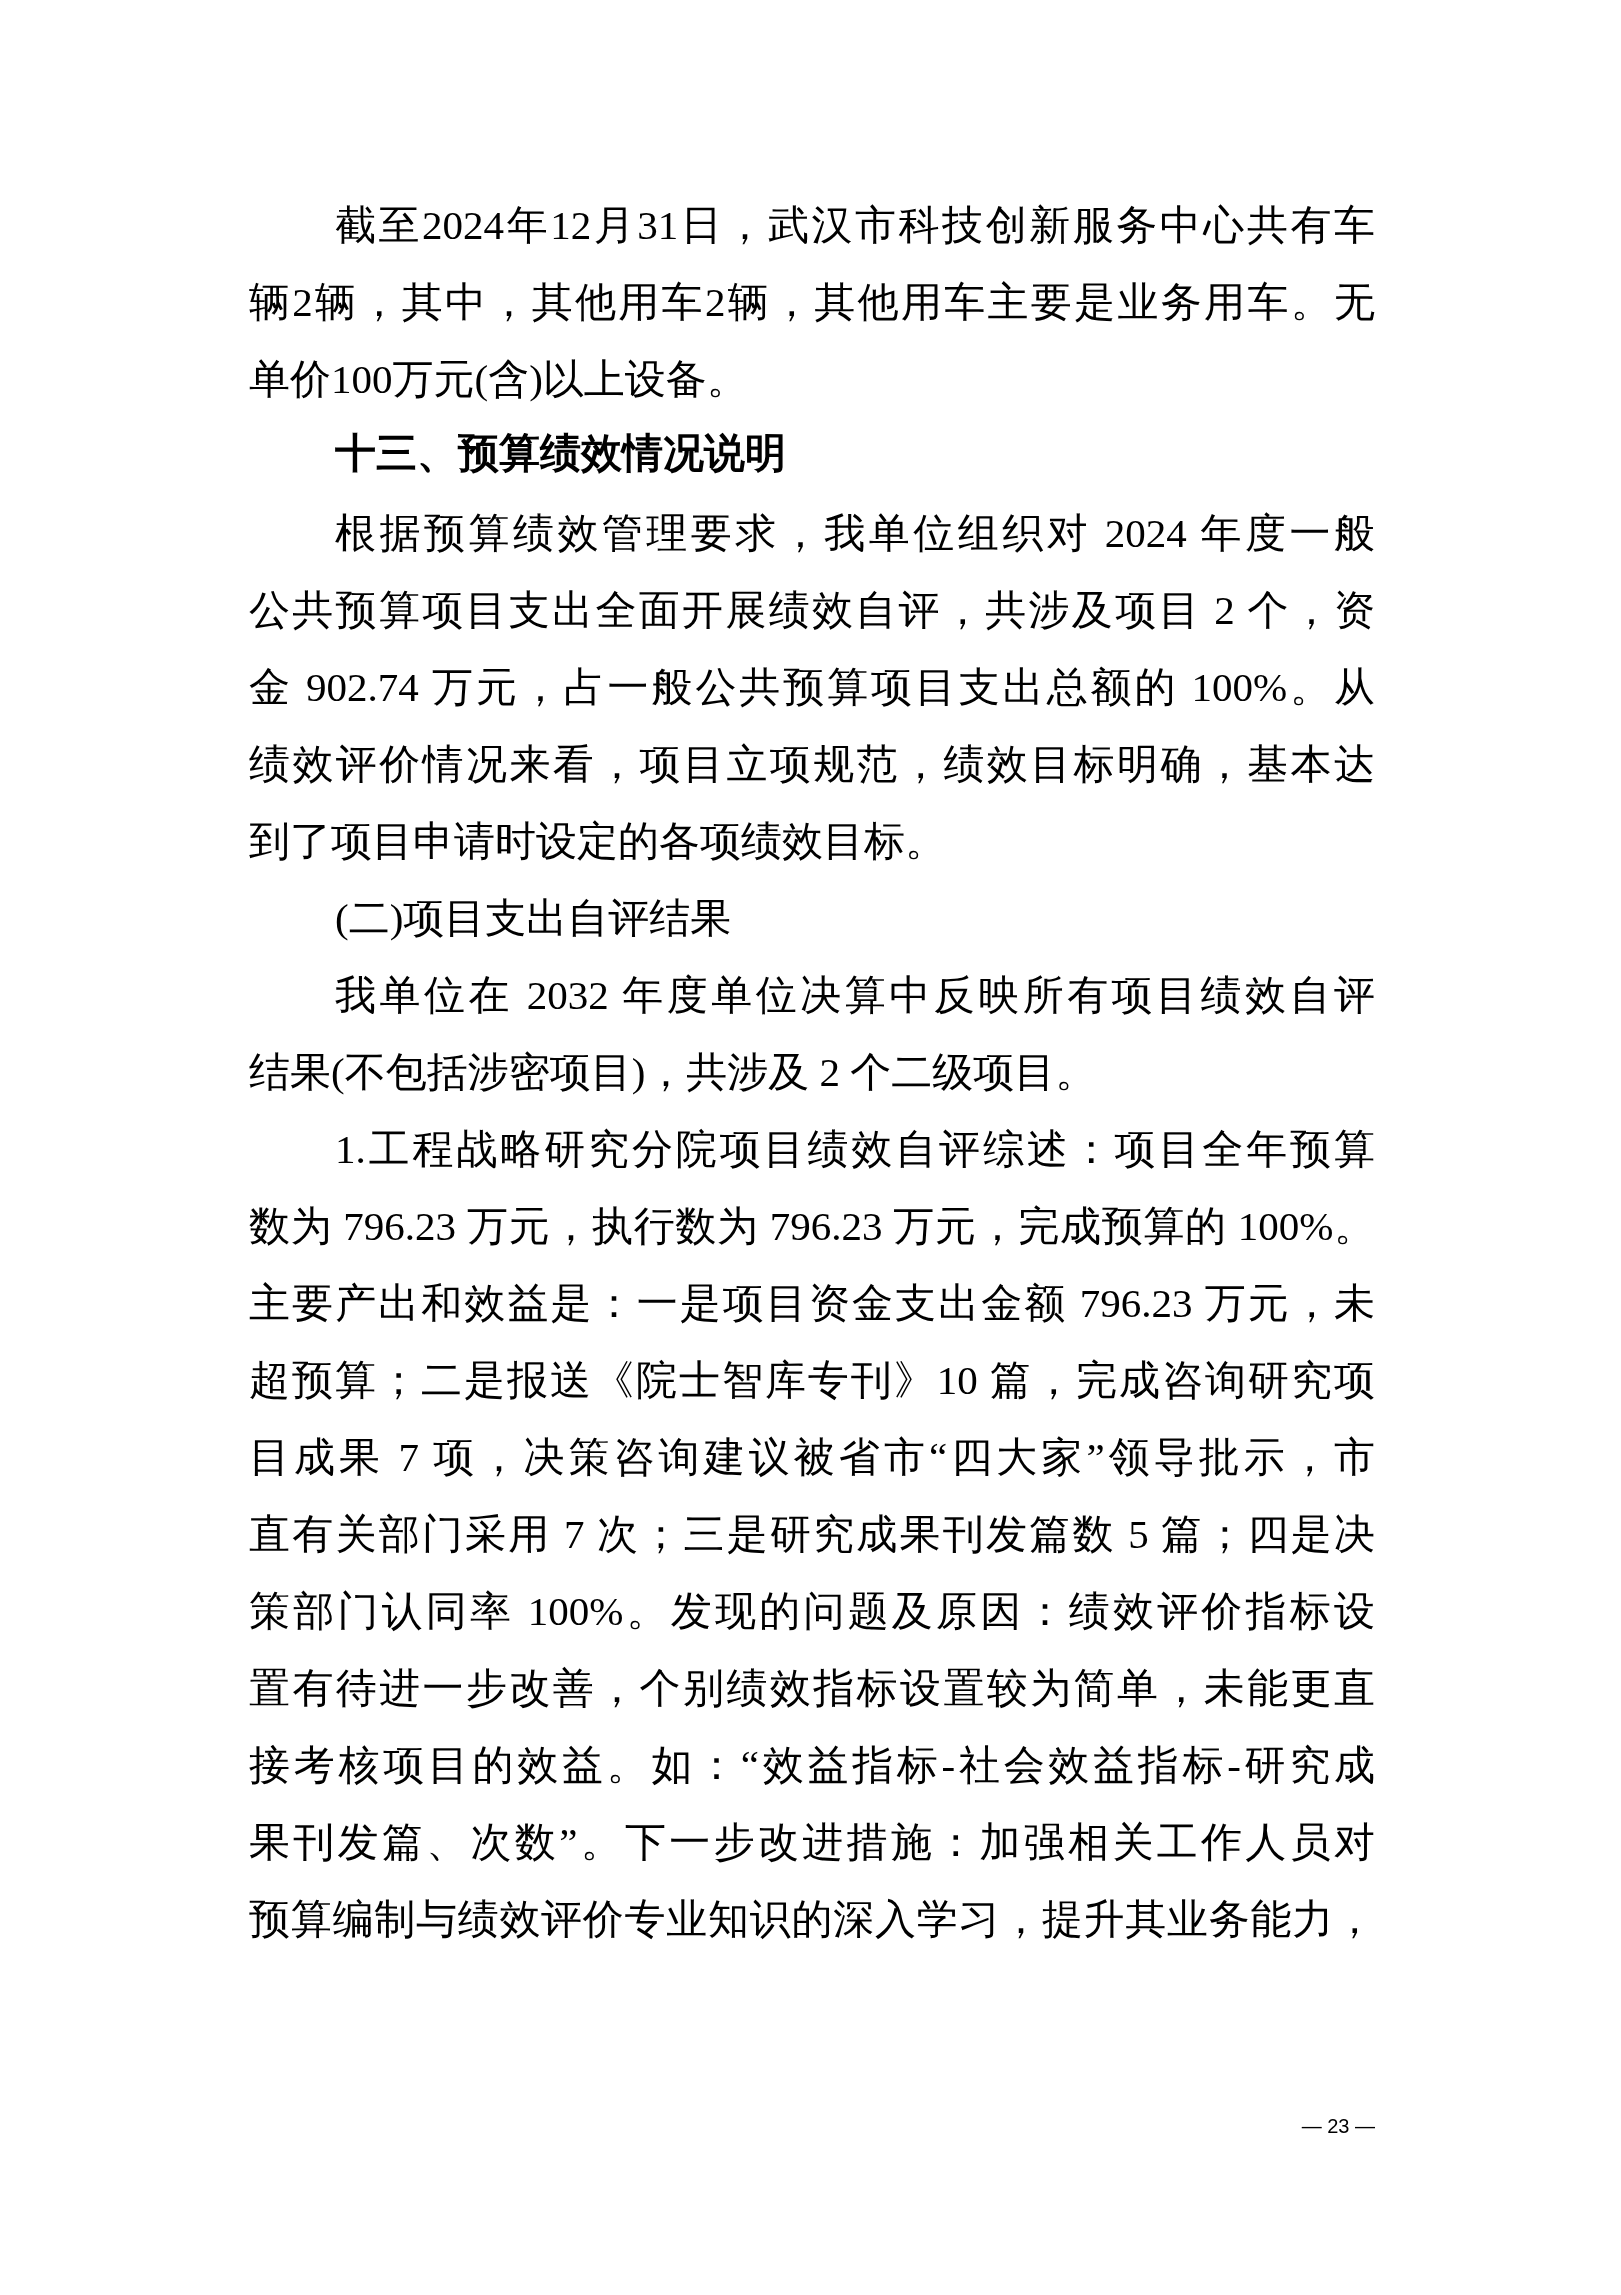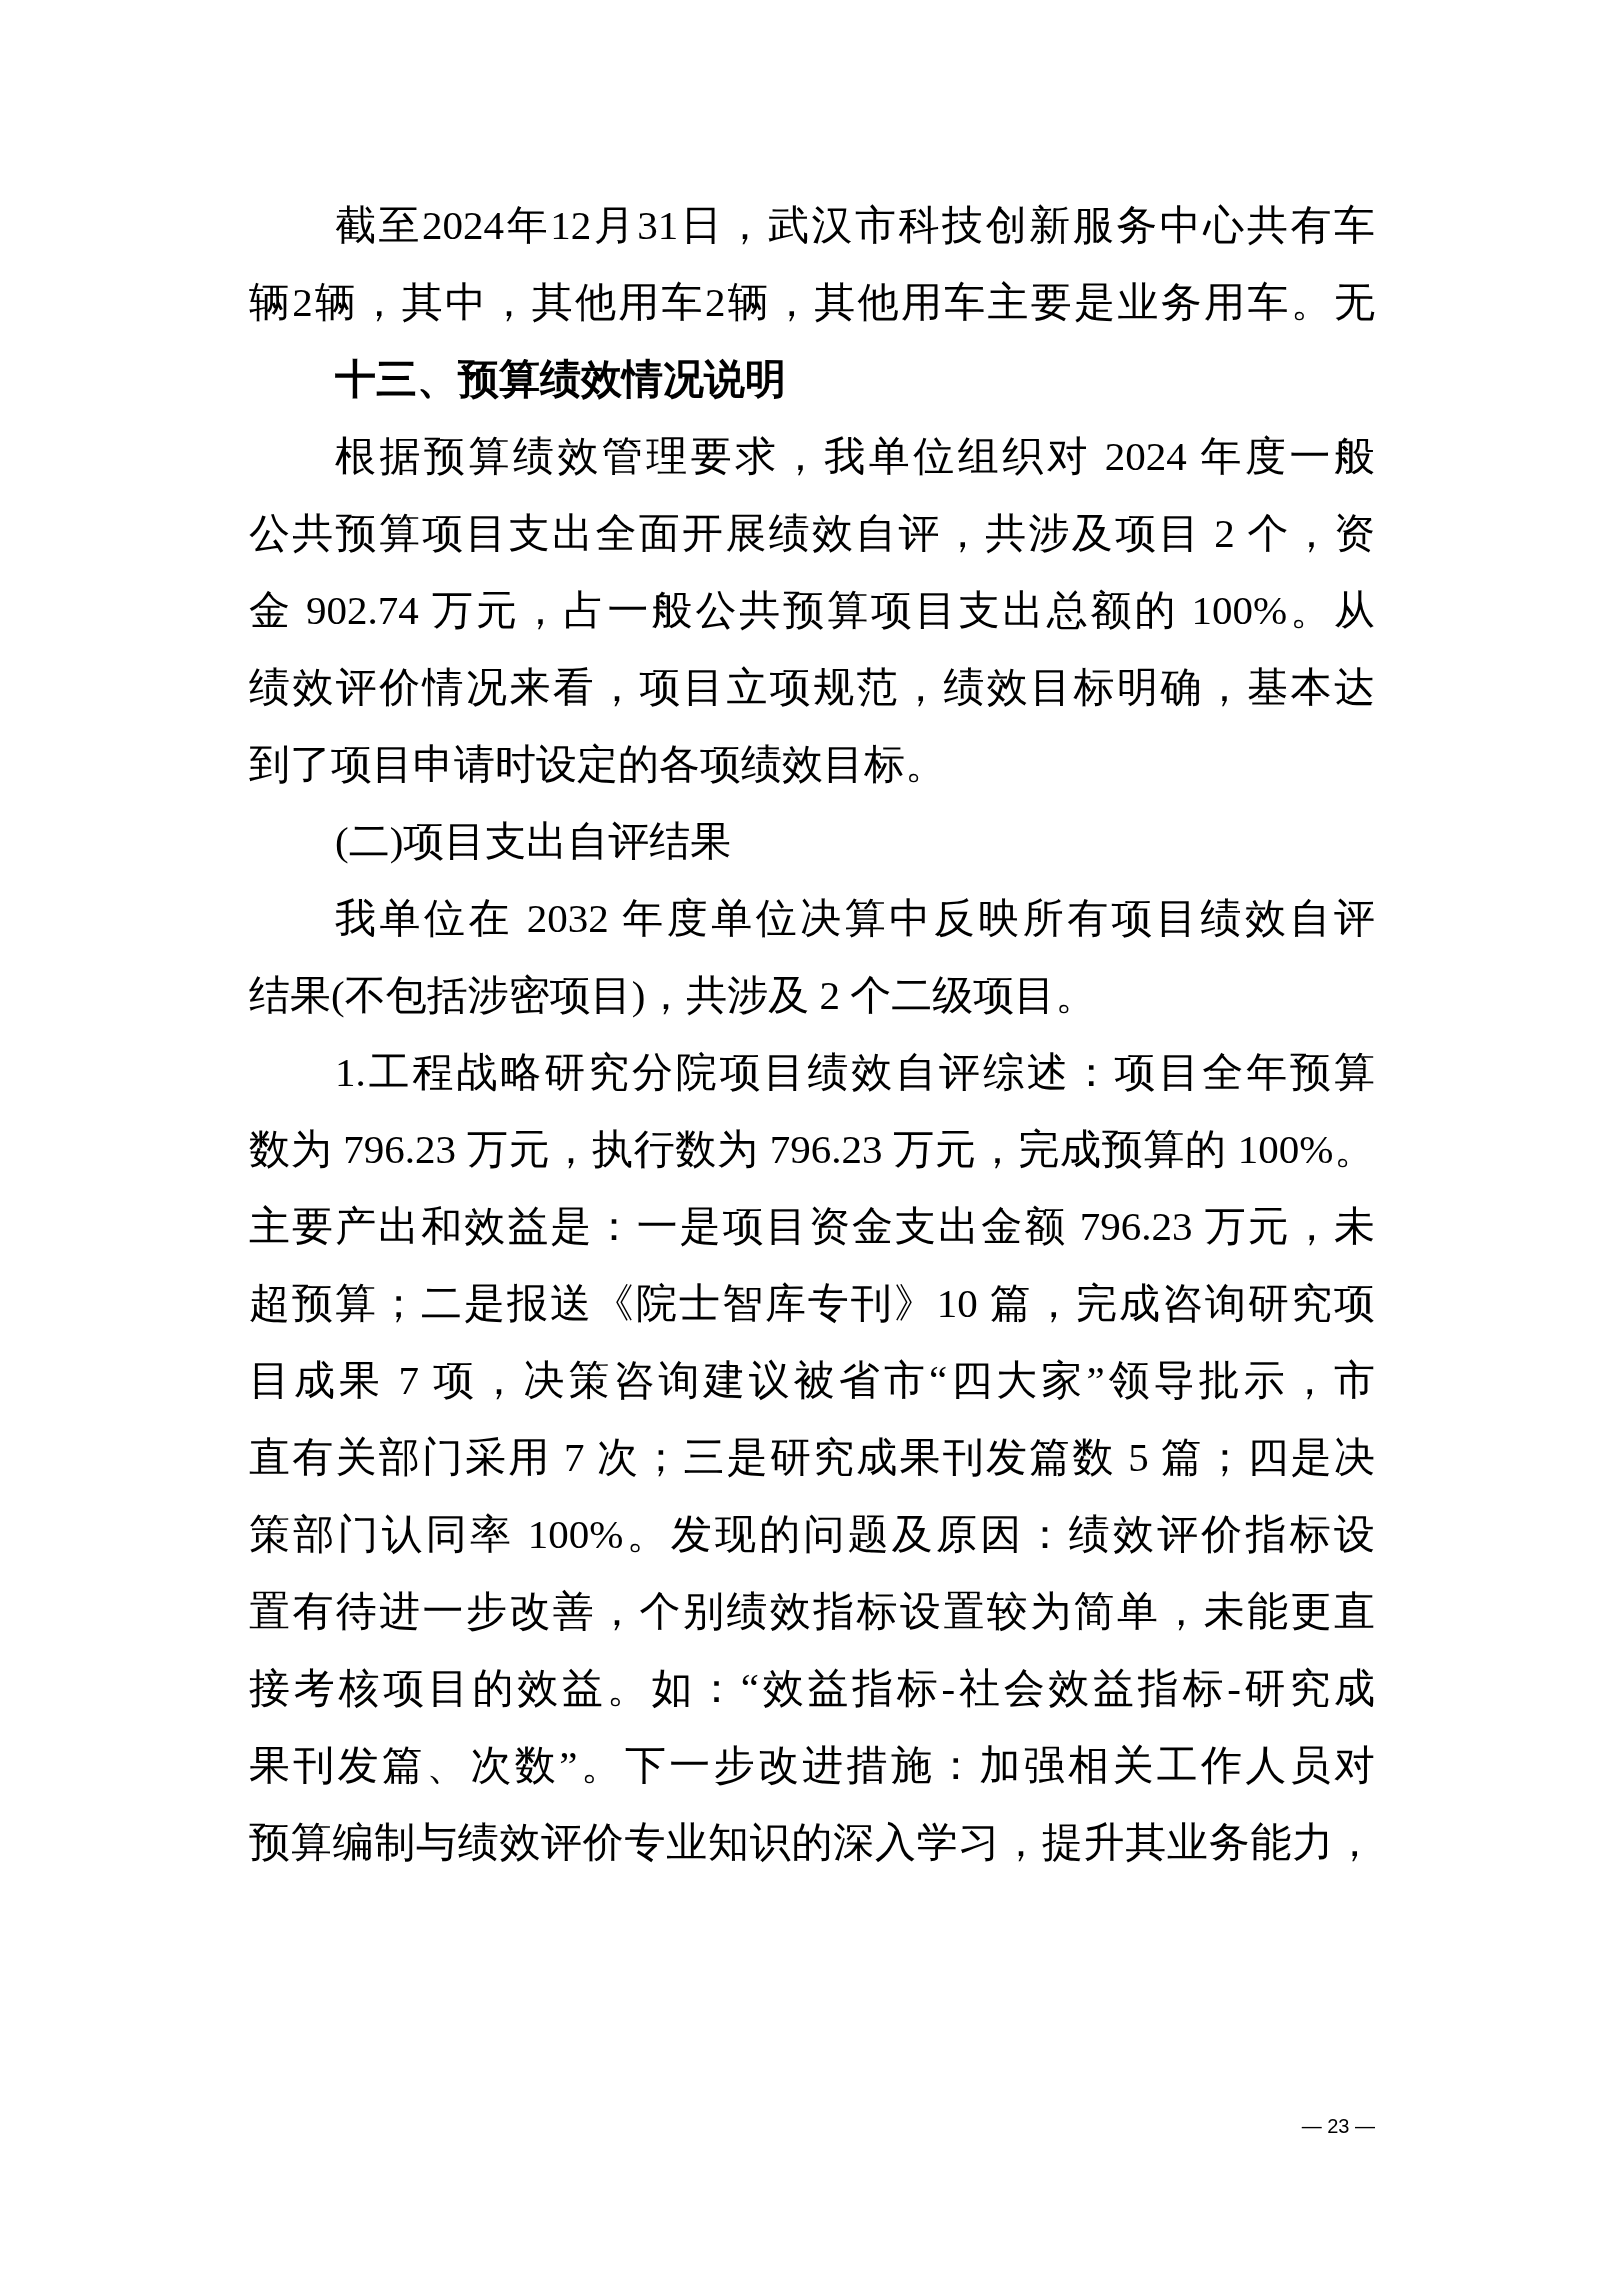--- a/index.html
+++ b/index.html
@@ -36,21 +36,21 @@
   
   .jl {
     text-align: justify;
     text-align-last: justify;
     text-justify: inter-character;
   }
   
   .indent { text-indent: 86px; }
   
   .heading {
-    font-family: Liberation Sans, sans-serif;
+    font-family: Liberation Mono, monospace;
     font-weight: bold;
   }
   
   .kaiti {
     font-family: "Liberation Serif", "DejaVu Serif", serif;
   }
   .page-number {
     position: absolute;
     left: 249px;
     top: 2110px;
@@ -63,20 +63,21 @@
 </style>
 </head>
 <body style="background: rgb(255, 255, 255); color: rgb(0, 0, 0);">
 
 <div class="page">
 
   <div class="text-block">
 
     <div class="line jl indent">截至2024年12月31日，武汉市科技创新服务中心共有车</div>
     <div class="line jl">辆2辆，其中，其他用车2辆，其他用车主要是业务用车。无</div>
+    <div class="line">单价100万元(含)以上设备。</div>
 
     <div class="line heading indent">十三、预算绩效情况说明</div>
 
 
     <div class="line jl indent">根据预算绩效管理要求，我单位组织对 2024 年度一般</div>
     <div class="line jl">公共预算项目支出全面开展绩效自评，共涉及项目 2 个，资</div>
     <div class="line jl">金 902.74 万元，占一般公共预算项目支出总额的 100%。从</div>
     <div class="line jl">绩效评价情况来看，项目立项规范，绩效目标明确，基本达</div>
     <div class="line">到了项目申请时设定的各项绩效目标。</div>
 

